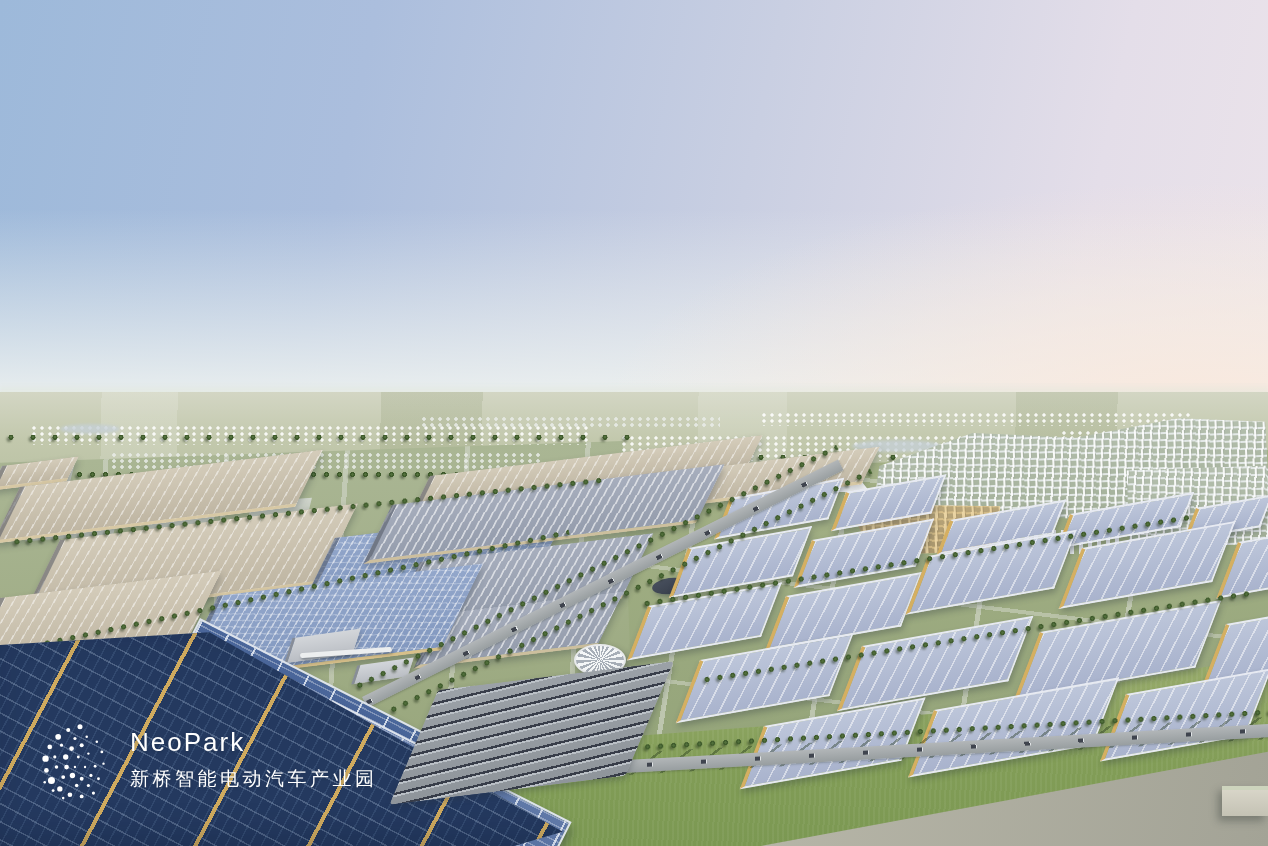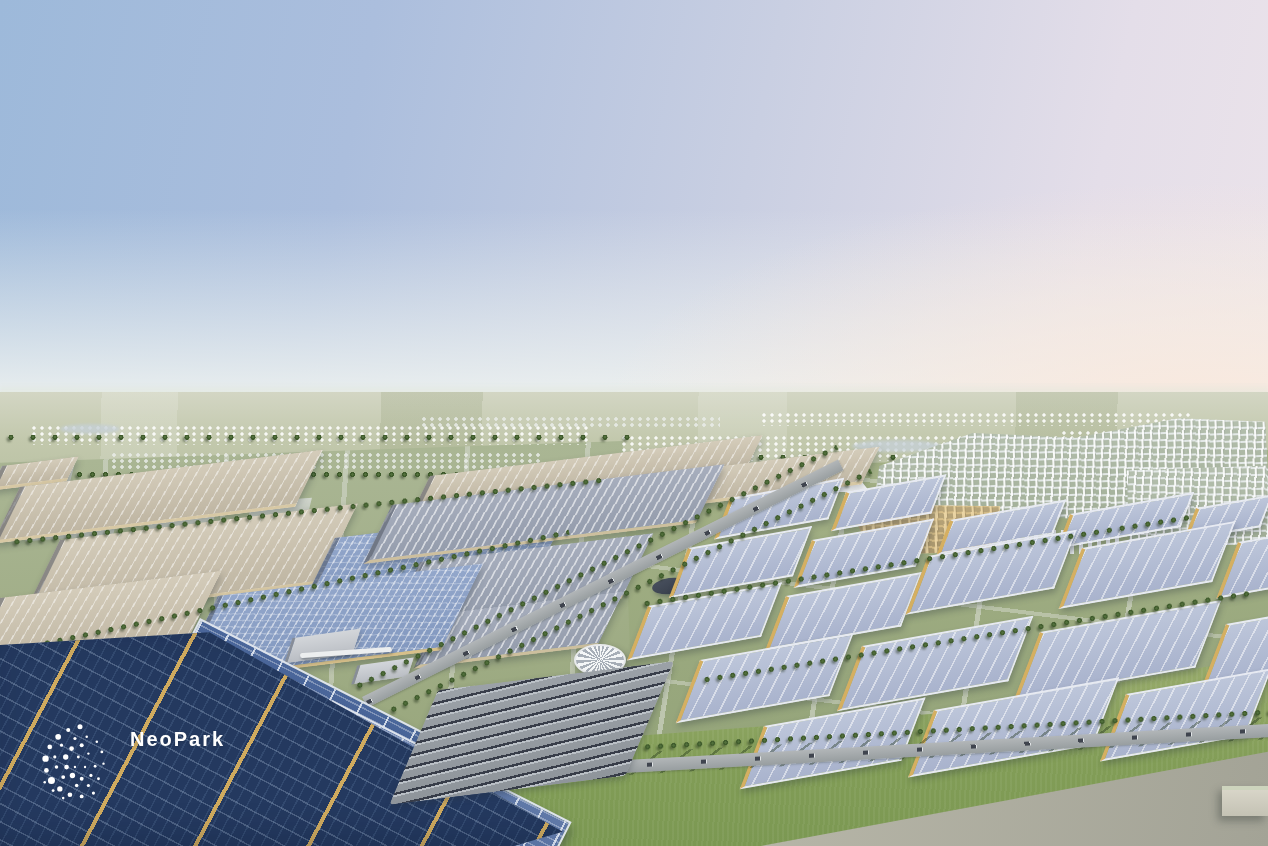--- a/index.html
+++ b/index.html
@@ -119,21 +119,21 @@
     box-shadow:2px 3px 6px rgba(40,50,60,.3);}
   .pad{left:756px;top:740px;width:512px;height:106px;
     clip-path:polygon(1% 100%,100% 11%,100% 100%);
     background:linear-gradient(100deg,#b7b6a8,#a3a396);}
   .slab{background:linear-gradient(180deg,#d8d5c8,#c4c2b4);border-top:4px solid #cdd4bd;
     box-shadow:-4px 5px 8px rgba(40,50,45,.35);}
 
   
   .logo-mark{left:38px;top:720px;width:84px;height:84px;}
   .brand{left:130px;top:728px;color:#ffffff;}
-  .brand-name{font-size:20px;font-weight:700;letter-spacing:2px;line-height:1.1;
+  .brand-name{font-size:26px;font-weight:400;letter-spacing:2px;line-height:1.1;
     text-shadow:0 1px 3px rgba(20,30,40,.25);}
   .brand-sub{margin-top:9px;font-size:19px;font-weight:400;letter-spacing:3.5px;white-space:nowrap;
     text-shadow:0 1px 3px rgba(20,30,40,.25);}
 </style>
 </head>
 <body>
 
 <div class="stage">
 
   <div class="abs sky"></div>
@@ -273,15 +273,16 @@
         <circle cx="56" cy="56" r="1.4"></circle>
         <circle cx="44" cy="56" r="1.4"></circle>
       <circle cx="30" cy="68" r="2.3"></circle>
         <circle cx="18" cy="84" r="1.7"></circle>
         <circle cx="8" cy="74" r="1.5"></circle>
       <circle cx="30" cy="93" r="1.5"></circle>
     </g>
   </svg>
   <div class="abs brand">
     <div class="brand-name">NeoPark</div>
+    <div class="brand-sub">新桥智能电动汽车产业园</div>
   </div>
 
 </div>
 
 </body></html>

